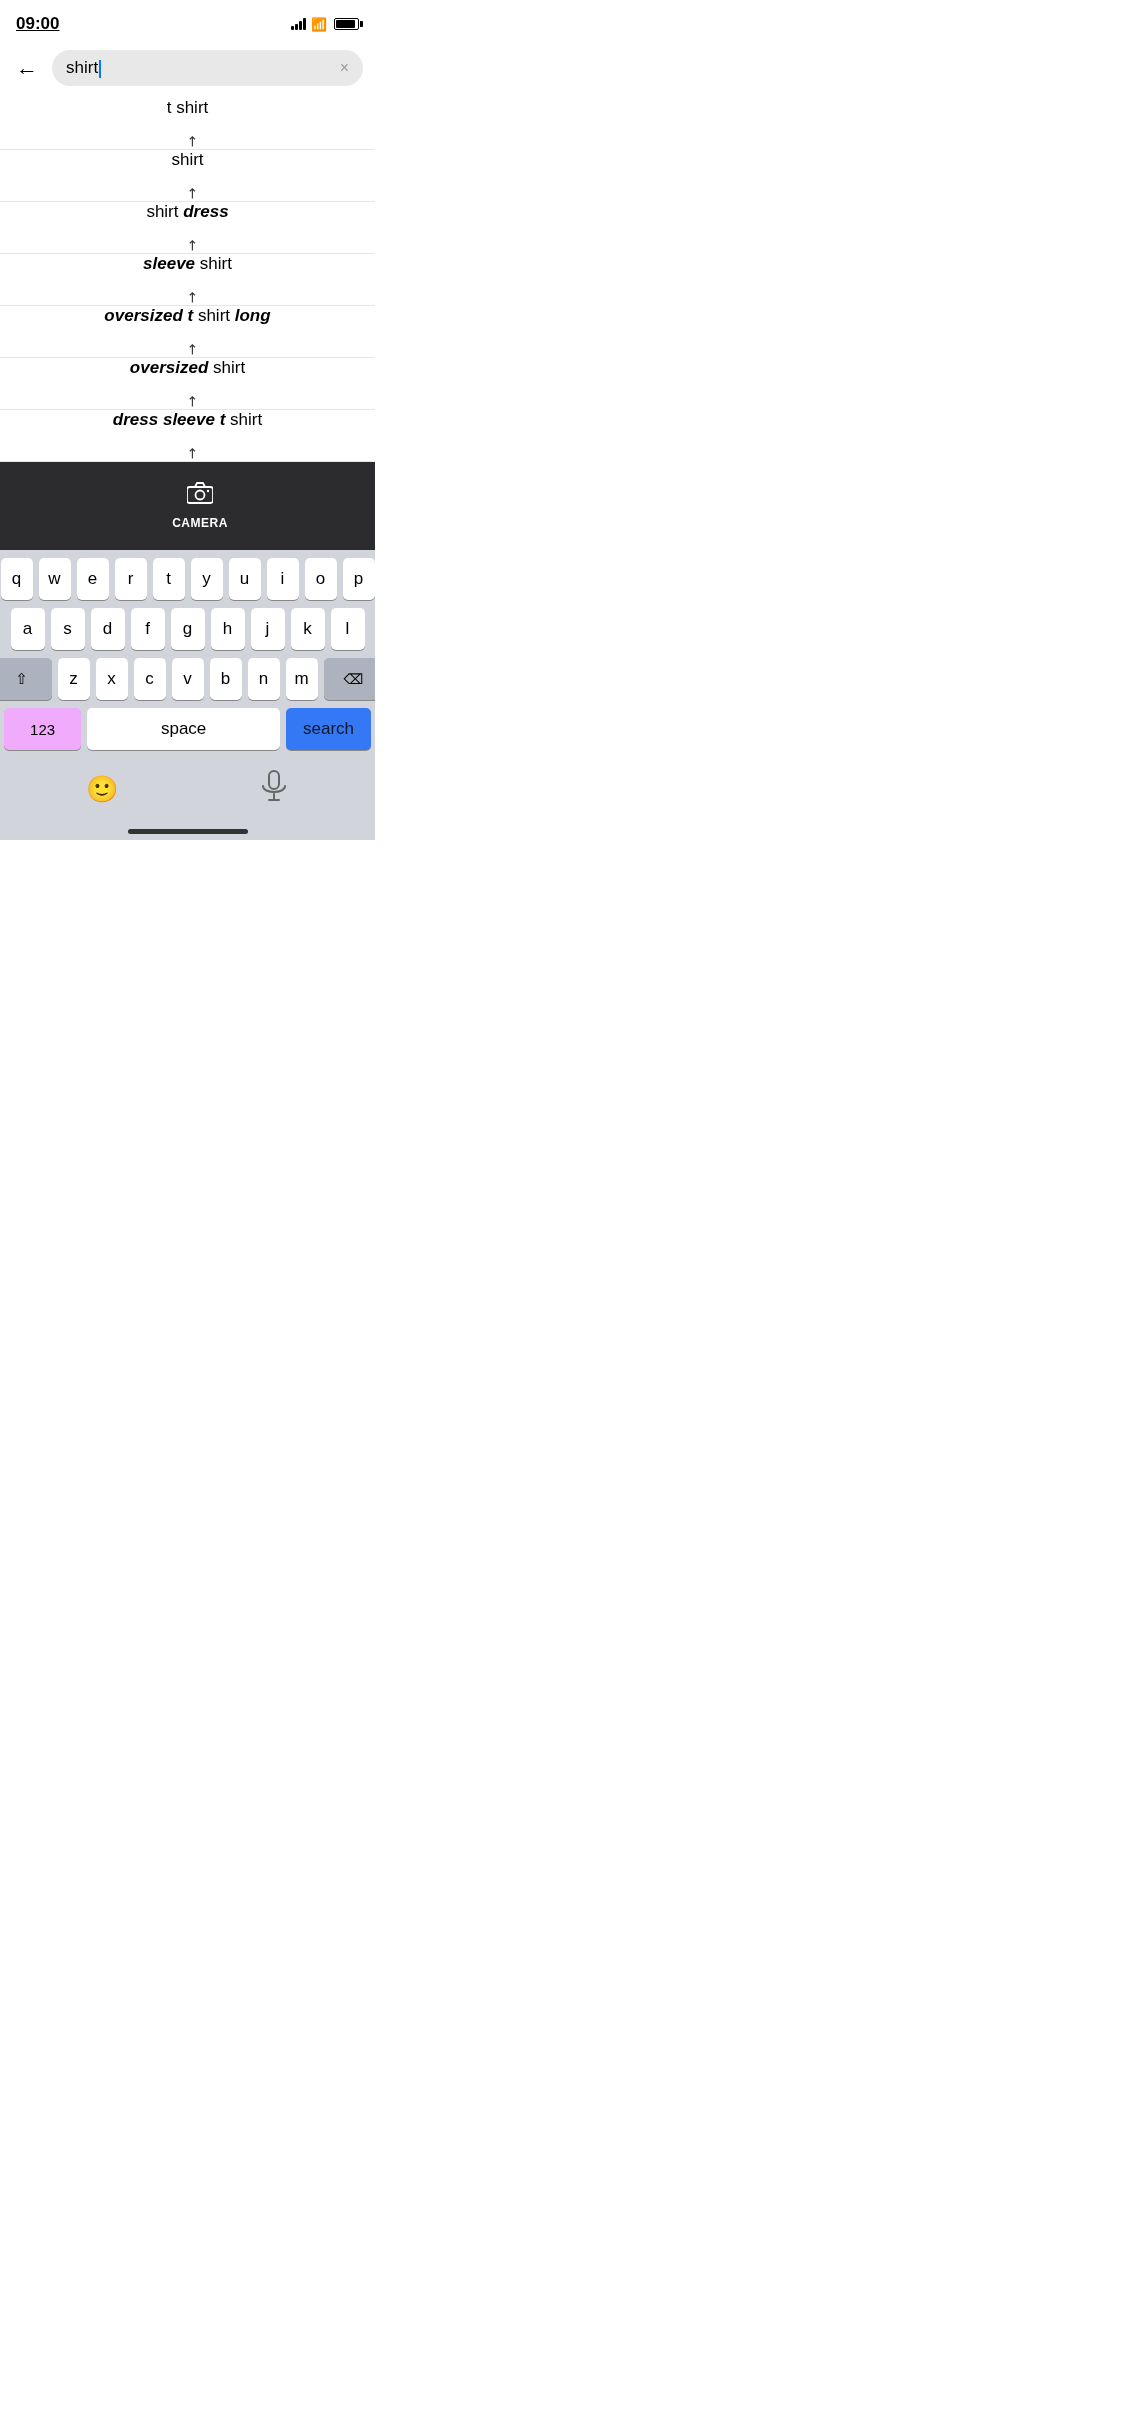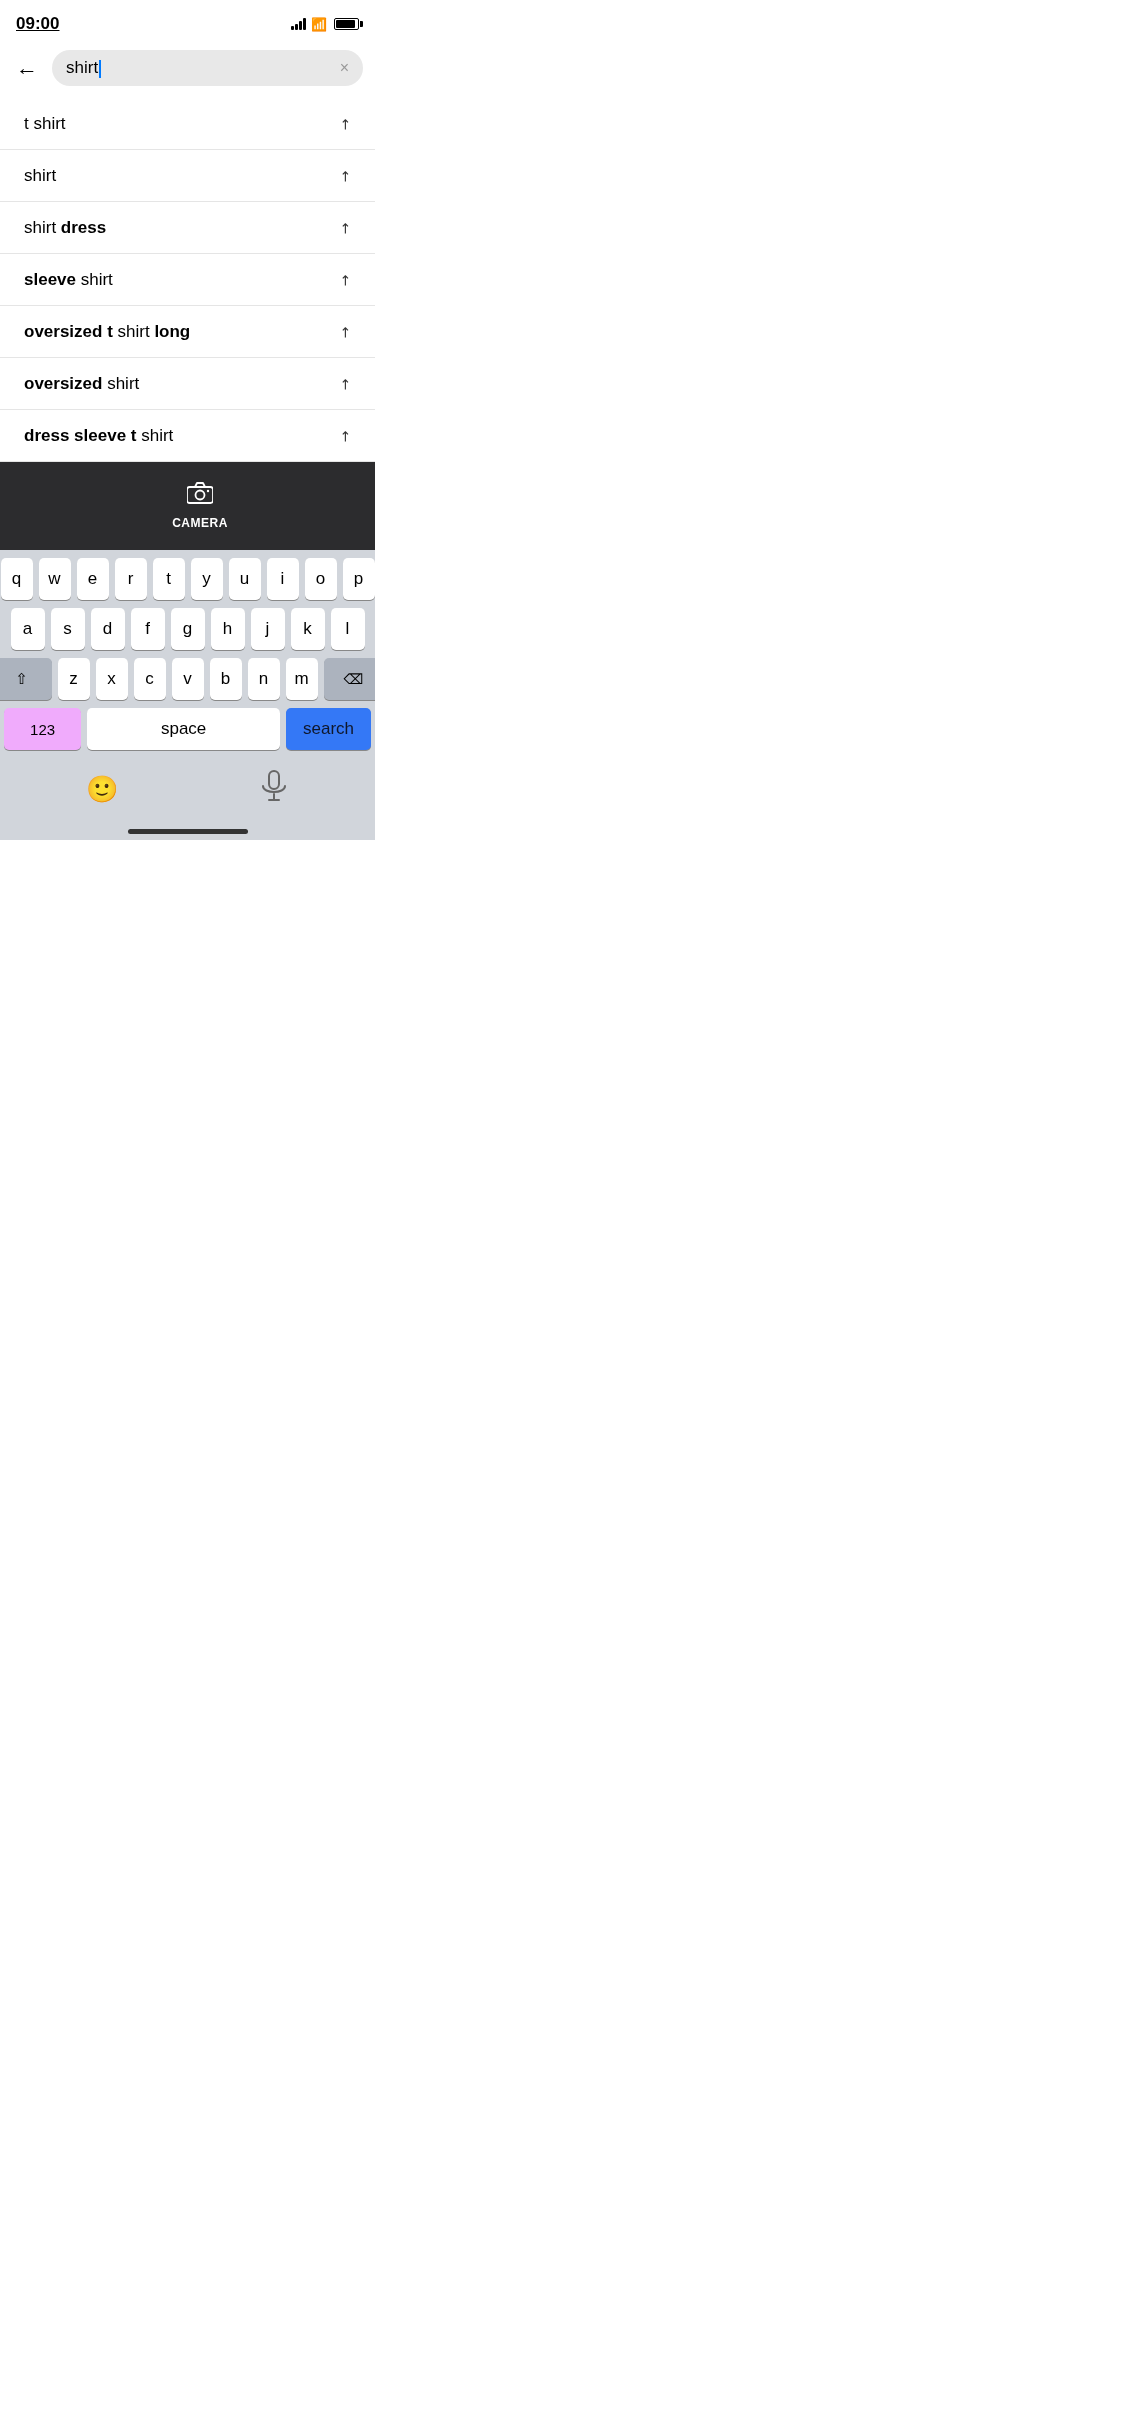--- a/index.html
+++ b/index.html
@@ -131,28 +131,30 @@
     .suggestions {
       background: #fff;
     }
     .suggestion-row {
       display: flex;
       align-items: center;
       padding: 0 24px;
       height: 52px;
       border-bottom: 1px solid #e5e5e5;
       cursor: pointer;
+      flex-direction: column;
     }
     .suggestion-text {
       flex: 1;
       font-size: 17px;
       color: #000;
     }
     .suggestion-text .bold {
       font-weight: 700;
+      font-style: italic;
     }
     .suggestion-text .light {
       font-weight: 400;
     }
     .arrow-icon {
       color: #333;
       font-size: 14px;
       transform: rotate(-45deg);
       display: inline-block;
       margin-left: 8px;

